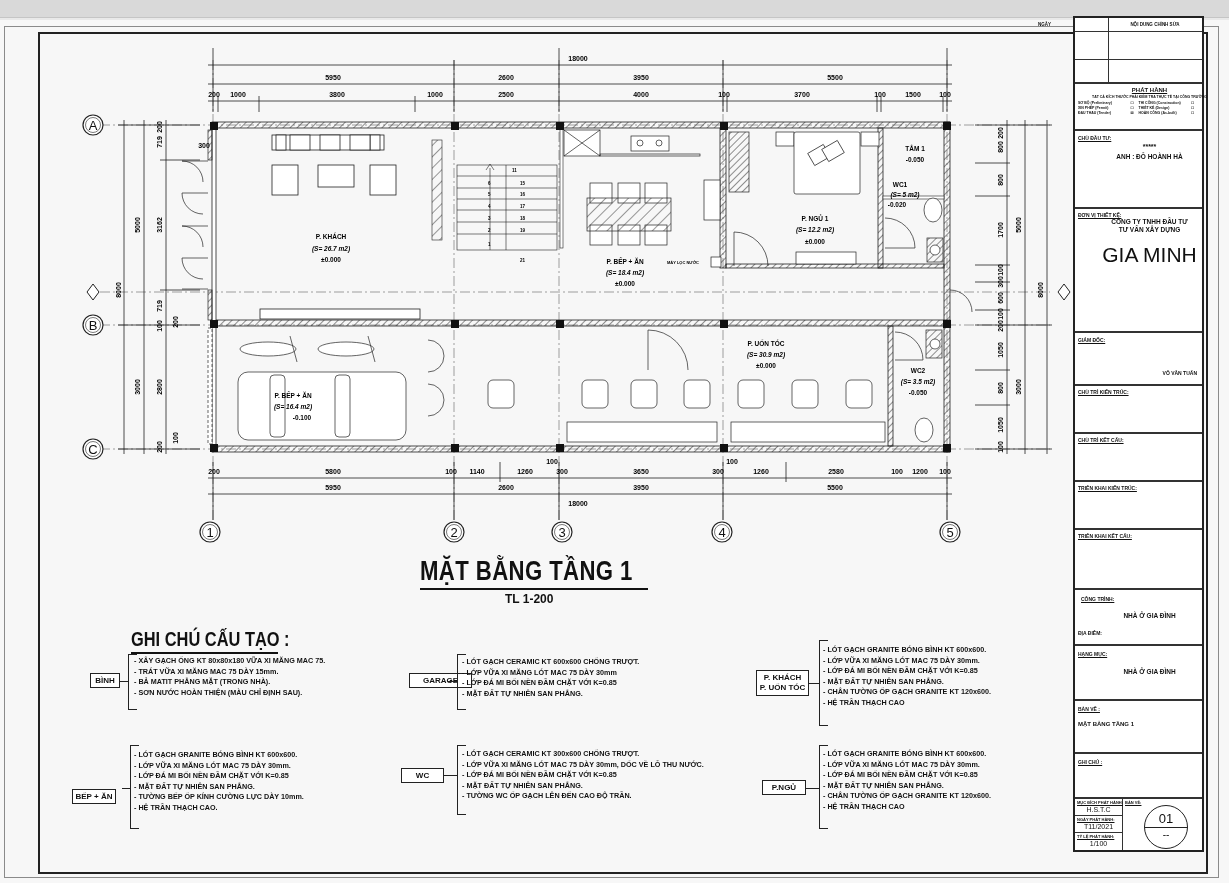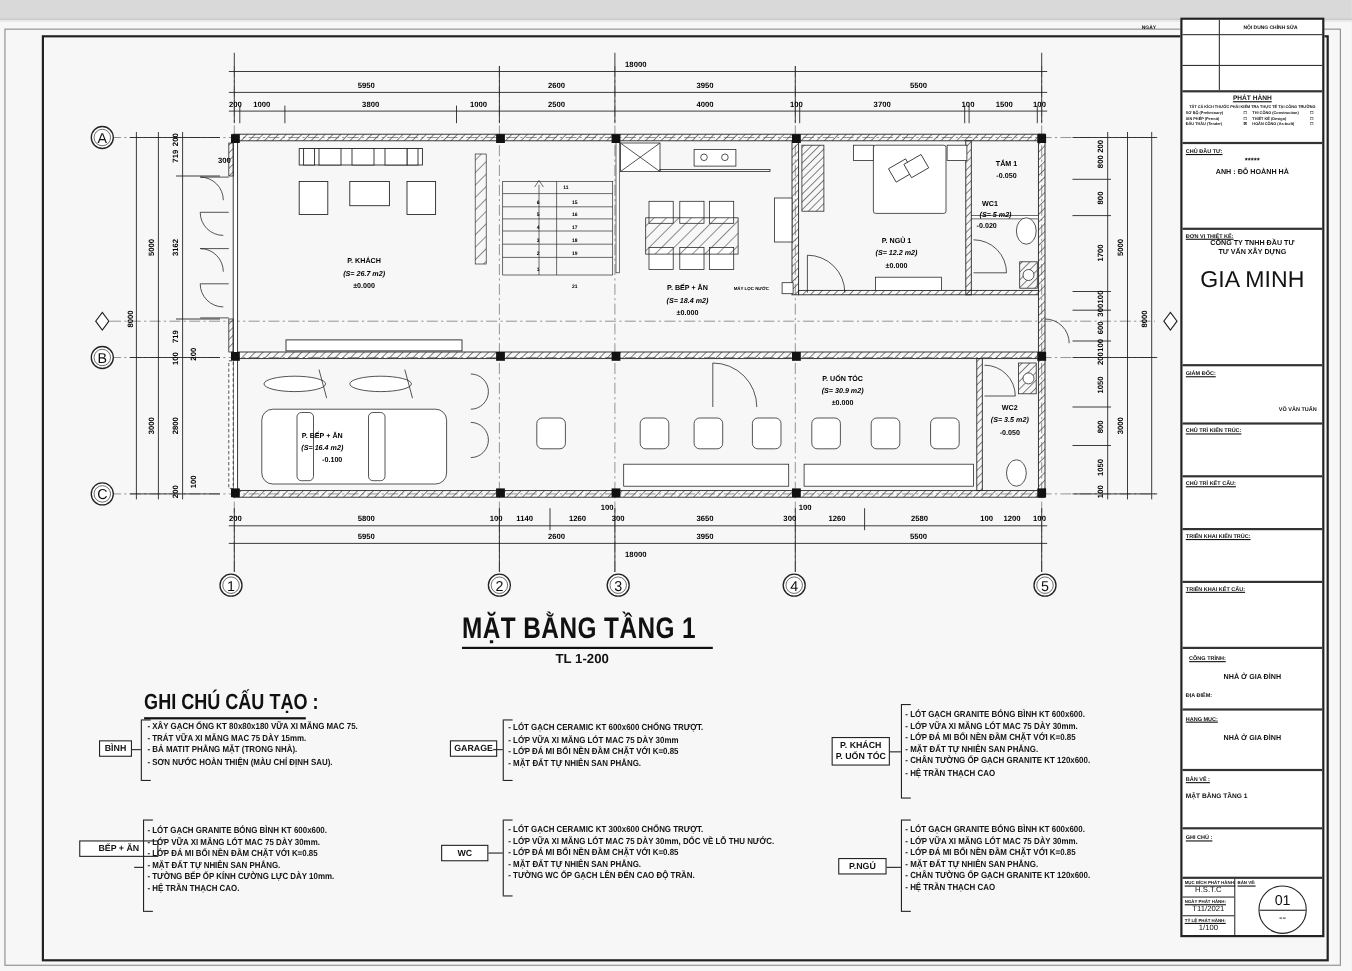--- a/index.html
+++ b/index.html
@@ -17,21 +17,21 @@
   .notes-underline { position: absolute; left: 131px; top: 652px; width: 147px; border-top: 2px solid #111; }
   .note-group { position: absolute; }
   .note-tag { position: absolute; border: 1px solid #222; background: #fff; font-size: 8px; font-weight: bold; display: flex; flex-direction: column; align-items: center; justify-content: center; line-height: 10px; white-space: nowrap; }
   .note-bracket { position: absolute; border-left: 1px solid #222; }
   .note-bracket::before, .note-bracket::after { content: ""; position: absolute; left: 0; width: 8px; border-top: 1px solid #222; }
   .note-bracket::before { top: 0; }
   .note-bracket::after { bottom: 0; }
   .note-conn { position: absolute; border-top: 1px solid #222; }
   .note-lines { position: absolute; font-size: 8px; font-weight: bold; line-height: 10.6px; white-space: nowrap; transform: scaleX(0.9); transform-origin: left top; }
   .tb { position: absolute; left: 1073px; top: 16px; width: 131px; height: 836px; border: 2px solid #222; background: #fff; }
-  .tb-cell { position: absolute; left: 0; width: 127px; border-bottom: 2px solid #333; }
+  .tb-cell { position: absolute; left: 0; width: 127px; border-bottom: 2px solid #333; padding-left: 11px; }
   .tb-lbl { position: absolute; left: 3px; font-size: 5px; font-weight: bold; text-decoration: underline; white-space: nowrap; }
   .tb-val { position: absolute; width: 100%; text-align: center; font-size: 6.5px; font-weight: bold; white-space: nowrap; }
   .txt { font-family: "Liberation Sans", sans-serif; }
 </style>
 </head>
 <body>
 
 <div class="topbar"></div>
 
 <div class="sheet">
@@ -456,21 +456,21 @@
   <div class="note-bracket" style="left:128px;top:654px;height:56px;"></div>
   <div class="note-lines" style="left:134px;top:656px;">
     <div>- XÂY GẠCH ỐNG KT 80x80x180 VỮA XI MĂNG MAC 75.</div>
     <div>- TRÁT VỮA XI MĂNG MAC 75 DÀY 15mm.</div>
     <div>- BẢ MATIT PHẲNG MẶT (TRONG NHÀ).</div>
     <div>- SƠN NƯỚC HOÀN THIỆN (MÀU CHỈ ĐỊNH SAU).</div>
   </div>
 </div>
 
 <div class="note-group">
-  <div class="note-tag" style="left:409px;top:673px;width:43px;height:15px;">
+  <div class="note-tag" style="left:409px;top:673px;width:63px;height:15px;">
       <span>GARAGE</span>
     </div>
   <div class="note-conn" style="left:448px;top:681px;width:9px;"></div>
   <div class="note-bracket" style="left:457px;top:654px;height:56px;"></div>
   <div class="note-lines" style="left:462px;top:657px;">
     <div>- LÓT GẠCH CERAMIC KT 600x600 CHỐNG TRƯỢT.</div>
     <div>- LỚP VỮA XI MĂNG LÓT MAC 75 DÀY 30mm</div>
     <div>- LỚP ĐÁ MI BỐI NỀN ĐẦM CHẶT VỚI K=0.85</div>
     <div>- MẶT ĐẤT TỰ NHIÊN SAN PHẲNG.</div>
   </div>
@@ -487,21 +487,21 @@
     <div>- LÓT GẠCH GRANITE BÓNG BÌNH KT 600x600.</div>
     <div>- LỚP VỮA XI MĂNG LÓT MAC 75 DÀY 30mm.</div>
     <div>- LỚP ĐÁ MI BỐI NỀN ĐẦM CHẶT VỚI K=0.85</div>
     <div>- MẶT ĐẤT TỰ NHIÊN SAN PHẲNG.</div>
     <div>- CHÂN TƯỜNG ỐP GẠCH GRANITE KT 120x600.</div>
     <div>- HỆ TRẦN THẠCH CAO</div>
   </div>
 </div>
 
 <div class="note-group">
-  <div class="note-tag" style="left:72px;top:764px;width:72px;height:15px;">
+  <div class="note-tag" style="left:72px;top:789px;width:44px;height:15px;">
       <span>BẾP + ĂN</span>
     </div>
   <div class="note-conn" style="left:122px;top:788px;width:8px;"></div>
   <div class="note-bracket" style="left:130px;top:745px;height:84px;"></div>
   <div class="note-lines" style="left:134px;top:750px;">
     <div>- LÓT GẠCH GRANITE BÓNG BÌNH KT 600x600.</div>
     <div>- LỚP VỮA XI MĂNG LÓT MAC 75 DÀY 30mm.</div>
     <div>- LỚP ĐÁ MI BỐI NỀN ĐẦM CHẶT VỚI K=0.85</div>
     <div>- MẶT ĐẤT TỰ NHIÊN SAN PHẲNG.</div>
     <div>- TƯỜNG BẾP ỐP KÍNH CƯỜNG LỰC DÀY 10mm.</div>

